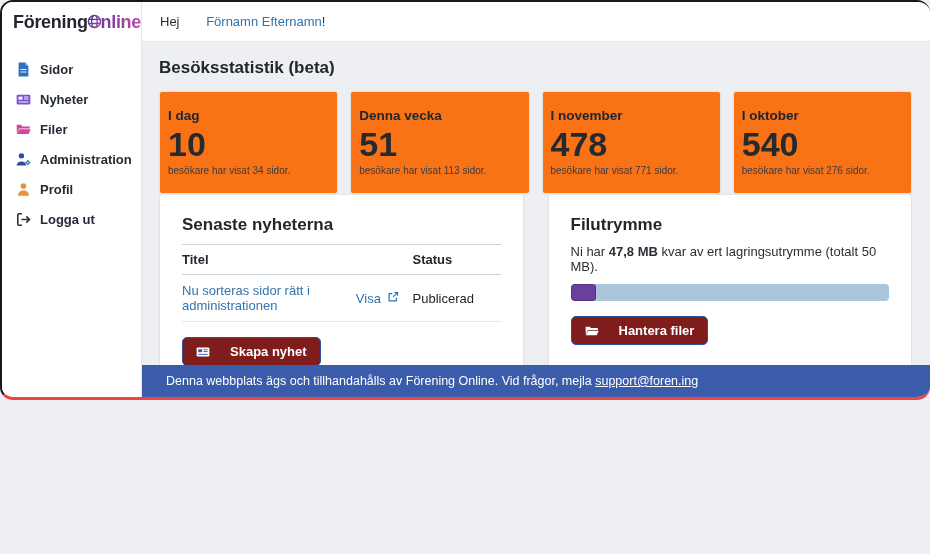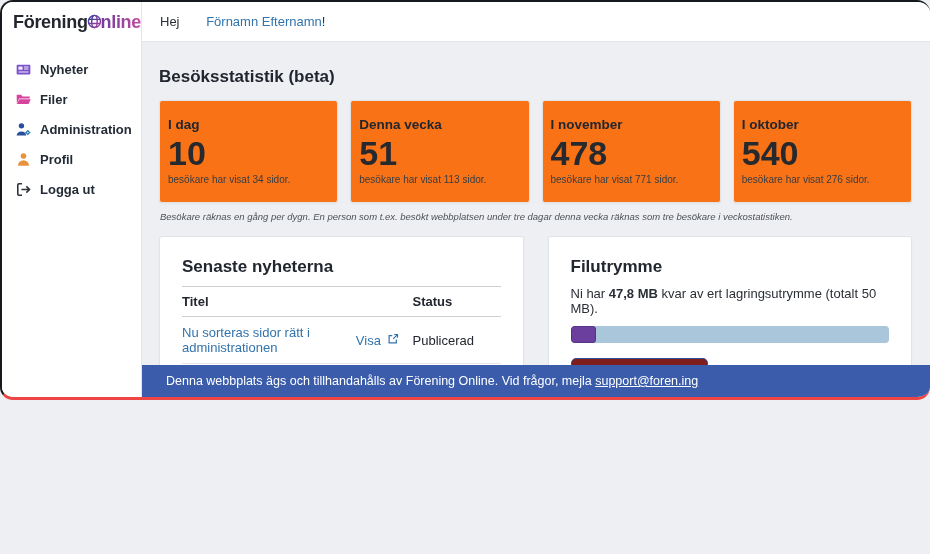--- a/index.html
+++ b/index.html
@@ -50,21 +50,21 @@
   .topbar {
     height: 40px; background: #fff; border-bottom: 1px solid #e2e5e9;
     display: flex; align-items: center; justify-content: space-between;
     padding: 0 18px; font-size: 13px; color: #2a2f36; flex: 0 0 auto;
   }
   .topbar-left { display: flex; align-items: center; gap: 5px; }
   .topbar-left b { font-weight: 700; }
   .ext-icon { width: 12px; height: 12px; display: inline-block; margin-left: 2px; }
   .greeting a { color: #3173ad; text-decoration: none; margin-left: 23px; }
   
-  .content { flex: 1; padding: 25px 18px 0 17px; overflow: hidden; }
+  .content { flex: 1; padding: 16px 18px 0 17px; overflow: hidden; }
   .page-title { font-size: 17px; font-weight: 700; color: #22262e; margin-bottom: 13px; }
   .stats-grid { display: grid; grid-template-columns: repeat(4, 1fr); gap: 12px; }
   .stat-card {
     background: #f97316; border: 1px solid #e0e3e8; border-radius: 3px;
     box-shadow: 0 1px 2px rgba(0,0,0,0.04);
     padding: 16px 8px 17px;
   }
   .stat-label { font-size: 13.5px; font-weight: 700; color: #22262e; }
   .stat-value { font-size: 34px; font-weight: 700; color: #26292e; line-height: 1.15; margin: 2px 0 1px; }
   .stat-sub { font-size: 10px; color: #383d43; }
@@ -130,20 +130,30 @@
             </defs>
             <g fill="none" stroke="url(#glg)" stroke-width="1.9">
               <circle cx="10" cy="10" r="8.1"></circle>
               <ellipse cx="10" cy="10" rx="3.7" ry="8.1"></ellipse>
               <path d="M2.3 7.2h15.4M2.3 12.8h15.4"></path>
             </g>
           </svg></span>
         <span class="accent">nline</span>
     </div>
     <nav class="nav">
+      <div class="nav-item">
+        <span class="nicon">
+            <svg viewBox="0 0 16 16">
+              <path fill="#2e6fc0" d="M2.8.6h7.1l3.3 3.5v11.3H2.8z"></path>
+              <path fill="#ffffff" opacity=".4" d="M9.9.6v3.5h3.3z"></path>
+              <path stroke="#fff" stroke-width="1.1" opacity=".9" d="M4.8 8h6.4M4.8 10.6h6.4" fill="none"></path>
+            </svg>
+          </span>
+        <span>Sidor</span>
+      </div>
       <div class="nav-item">
         <span class="nicon">
             <svg viewBox="0 0 16 16">
               <rect x=".7" y="2.8" width="14.6" height="10.4" rx="1.3" fill="#7a52cc"></rect>
               <rect x="2.6" y="4.9" width="4.4" height="3.3" fill="#fff" opacity=".9"></rect>
               <path stroke="#fff" opacity=".9" stroke-width="1.1" d="M8.5 5.4h4.8M8.5 7.5h4.8M2.7 10.7h10.6" fill="none"></path>
             </svg>
           </span>
         <span>Nyheter</span>
       </div>
@@ -219,21 +229,20 @@
           <div class="stat-value">478</div>
           <div class="stat-sub">besökare har visat 771 sidor.</div>
         </div>
         <div class="stat-card">
           <div class="stat-label">I oktober</div>
           <div class="stat-value">540</div>
           <div class="stat-sub">besökare har visat 276 sidor.</div>
         </div>
       </div>
 
-      <p class="note">Besökare räknas en gång per dygn. En person som t.ex. besökt webbplatsen under tre dagar denna vecka räknas som tre besökare i veckostatistiken.</p>
 
       <div class="cards-row">
 
         <section class="panel">
           <h2 class="panel-title">Senaste nyheterna</h2>
           <table class="news-table">
             <thead>
               <tr>
                 <th colspan="2">Titel</th>
                 <th class="col-status">Status</th>

